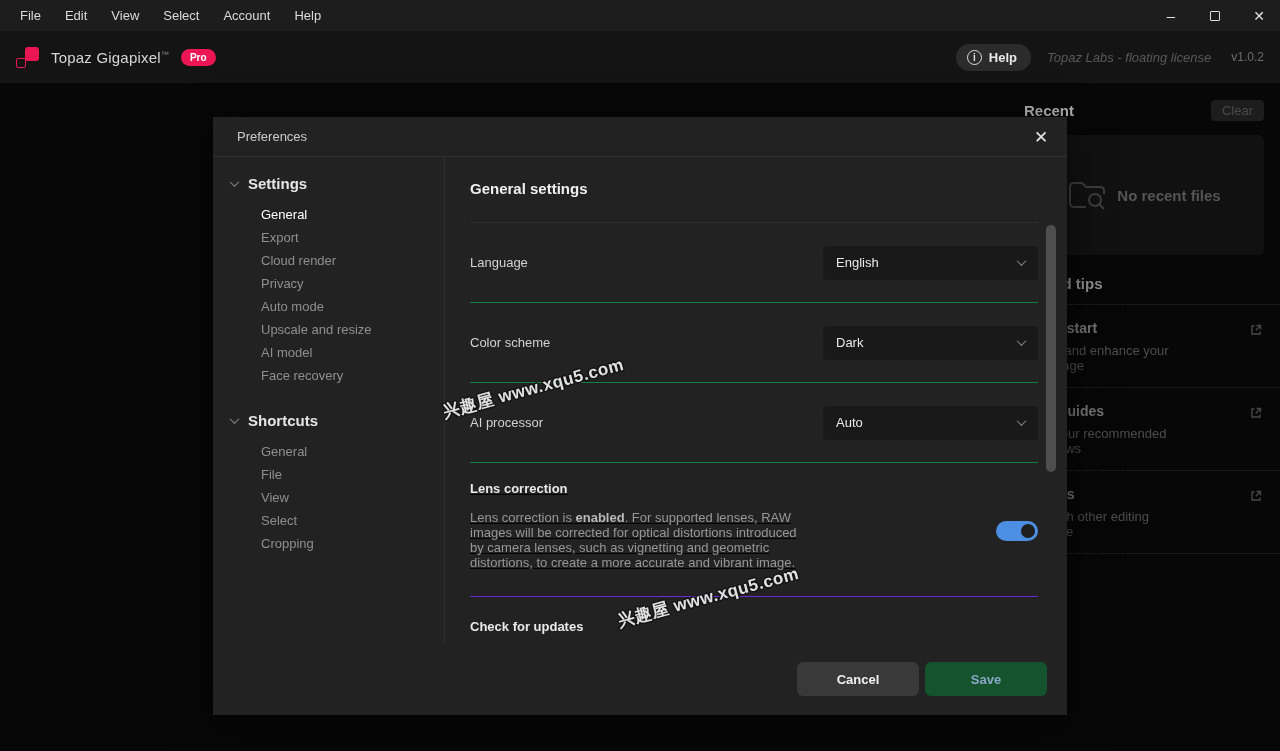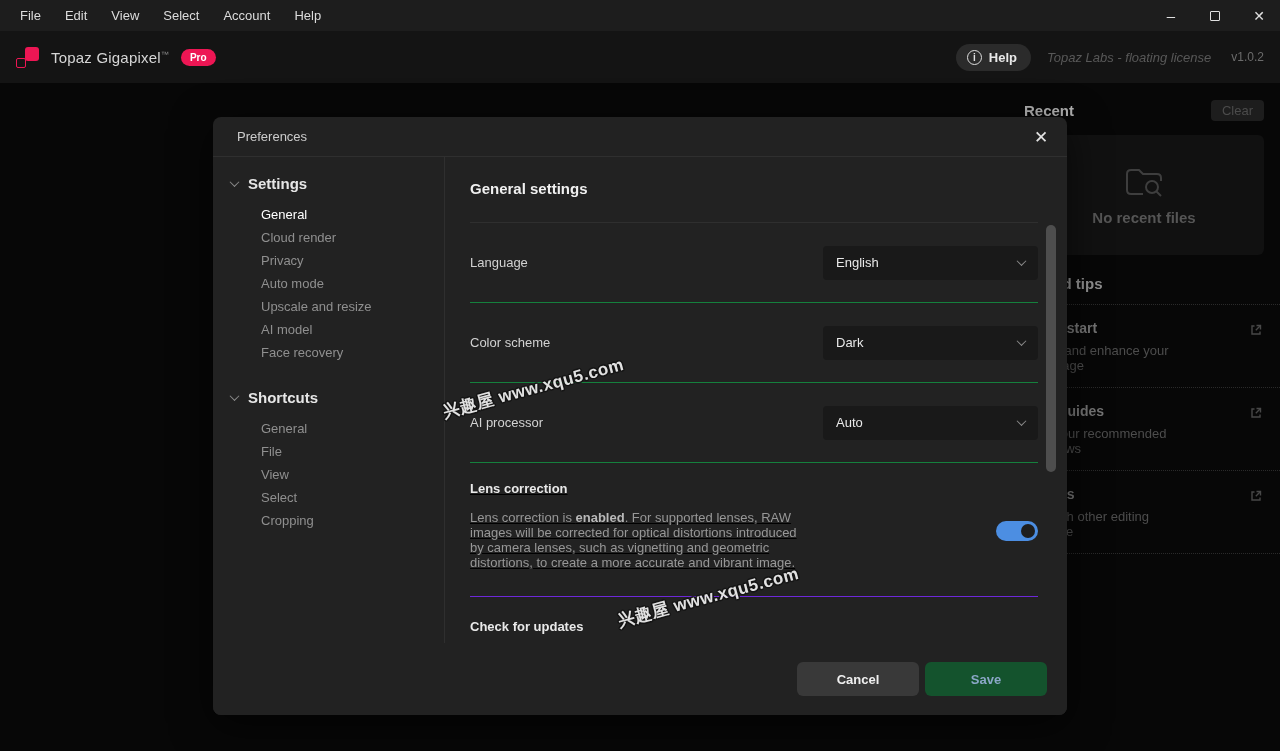--- a/index.html
+++ b/index.html
@@ -42,36 +42,36 @@
   
   .workspace { position:relative; width:1280px; height:668px; background:#070707;padding-left:36px; }
 
   
   .right-panel { position:absolute; left:1008px; top:0; width:272px; z-index:1; }
   .recent-head { display:flex; align-items:center; justify-content:space-between;
                  margin:17px 16px 0 16px; }
   .recent-title { color:#b2b2b2; font-size:15px; font-weight:bold; }
   .clear-btn { background:#1d1d1d; color:#4b4b4b; font-size:13px; padding:3px 11px; border-radius:4px; }
   .empty-card { margin:14px 16px 0 16px; height:120px; background:#111111; border-radius:6px;
-                display:flex; flex-direction:column; align-items:center; justify-content:center; gap:10px; }
+                display:flex; flex-direction:row; align-items:center; justify-content:center; gap:10px; }
   .empty-card svg { stroke:#3e3e3e; }
   .empty-text { color:#555555; font-size:15px; font-weight:bold; }
   .tips-title { margin:20px 16px 0 -2px; padding-left:0; color:#8f8f8f; font-size:15px;
                 font-weight:bold; transform:translateX(-16px); }
   .tips { margin-top:12px; }
   .tip-card { position:relative; border-top:1px dotted #2a2a2a; padding:15px 16px 14px 16px; }
   .tip-card:last-child { border-bottom:1px dotted #2a2a2a; }
   .tip-title { color:#747474; font-size:14px; font-weight:bold; margin-bottom:7px; }
   .tip-desc { color:#4d4d4d; font-size:13px; line-height:15px; width:168px; }
   .ext-icon { position:absolute; right:18px; top:17px; }
   .ext-icon svg { stroke:#484848; }
 
   
   .dialog { position:absolute; left:213px; top:34px; width:854px; height:598px;
-            background:#222222; border-radius:8px; z-index:10;
+            background:#222222; border-radius:0; z-index:10;
             box-shadow:0 10px 40px rgba(0,0,0,.6); display:flex; flex-direction:column; }
   .dlg-header { position:relative; height:40px; border-bottom:1px solid #2f2f2f;
                 display:flex; align-items:center; padding:0 24px; }
   .dlg-title { color:#cccccc; font-size:13px; }
   .dlg-close { position:absolute; right:13px; top:7px; width:26px; height:26px;
                display:flex; align-items:center; justify-content:center;
                color:#e3e3e3; font-size:17px; font-weight:300; }
   .dlg-body { position:relative; flex:1; display:flex; overflow:hidden; }
 
   
@@ -235,20 +235,21 @@
       <div class="dlg-body">
 
         <div class="dlg-side">
           <div class="side-sec">
             <div class="side-sec-head">
               <span class="chev"></span>
               <span>Settings</span>
             </div>
             <div class="side-items">
               <div class="side-item selected">General</div>
+              <div class="side-item">Export</div>
               <div class="side-item">Cloud render</div>
               <div class="side-item">Privacy</div>
               <div class="side-item">Auto mode</div>
               <div class="side-item">Upscale and resize</div>
               <div class="side-item">AI model</div>
               <div class="side-item">Face recovery</div>
             </div>
           </div>
           <div class="side-sec">
             <div class="side-sec-head">

